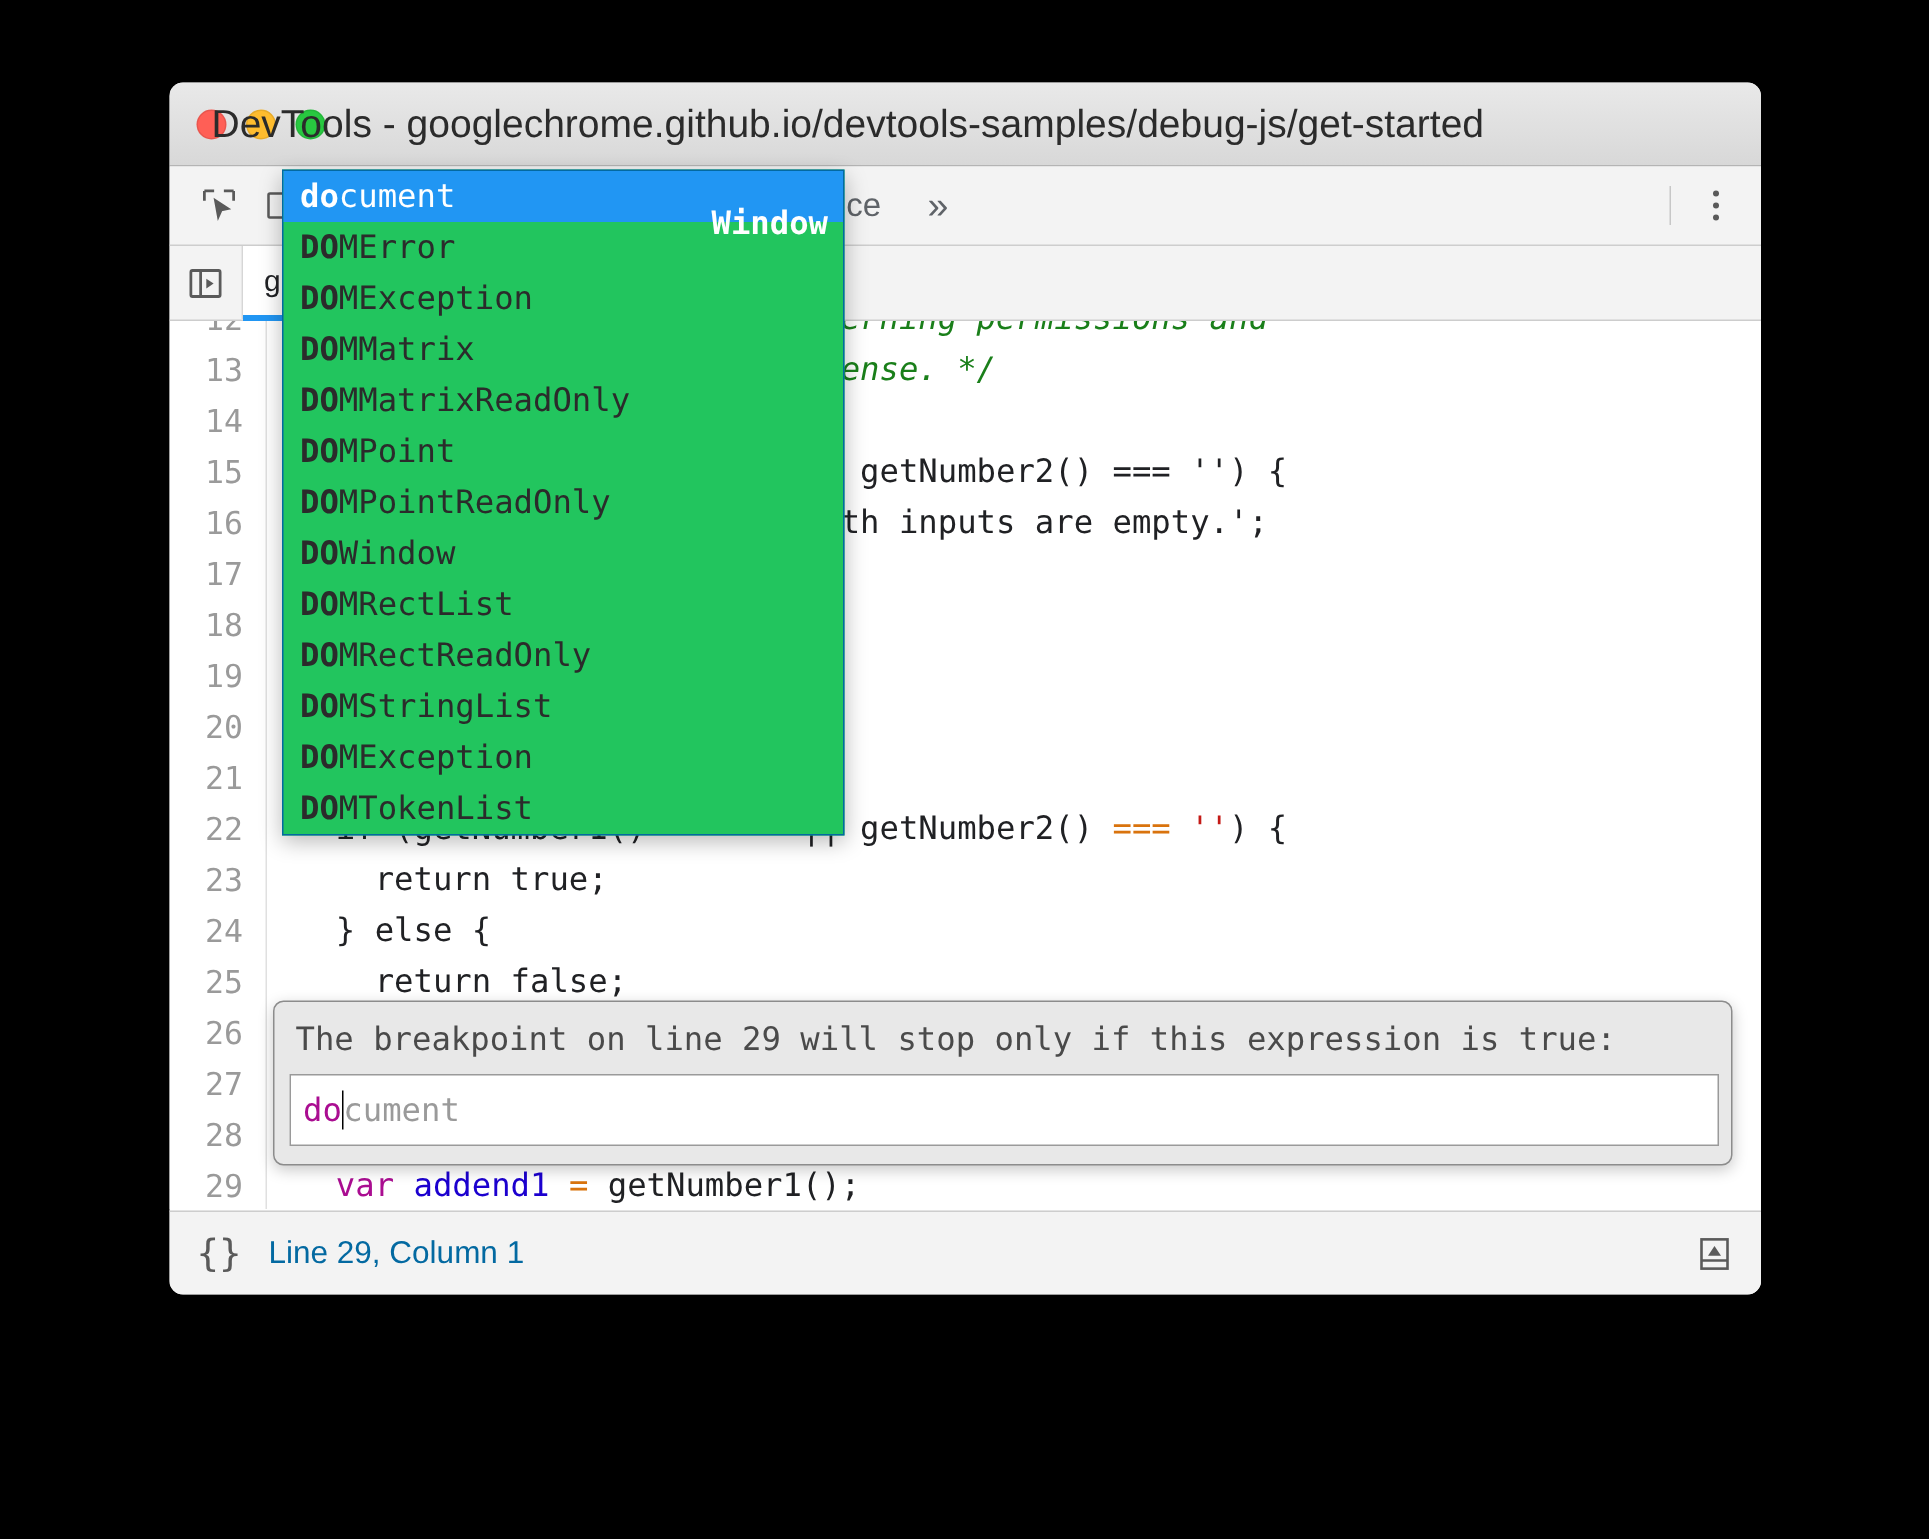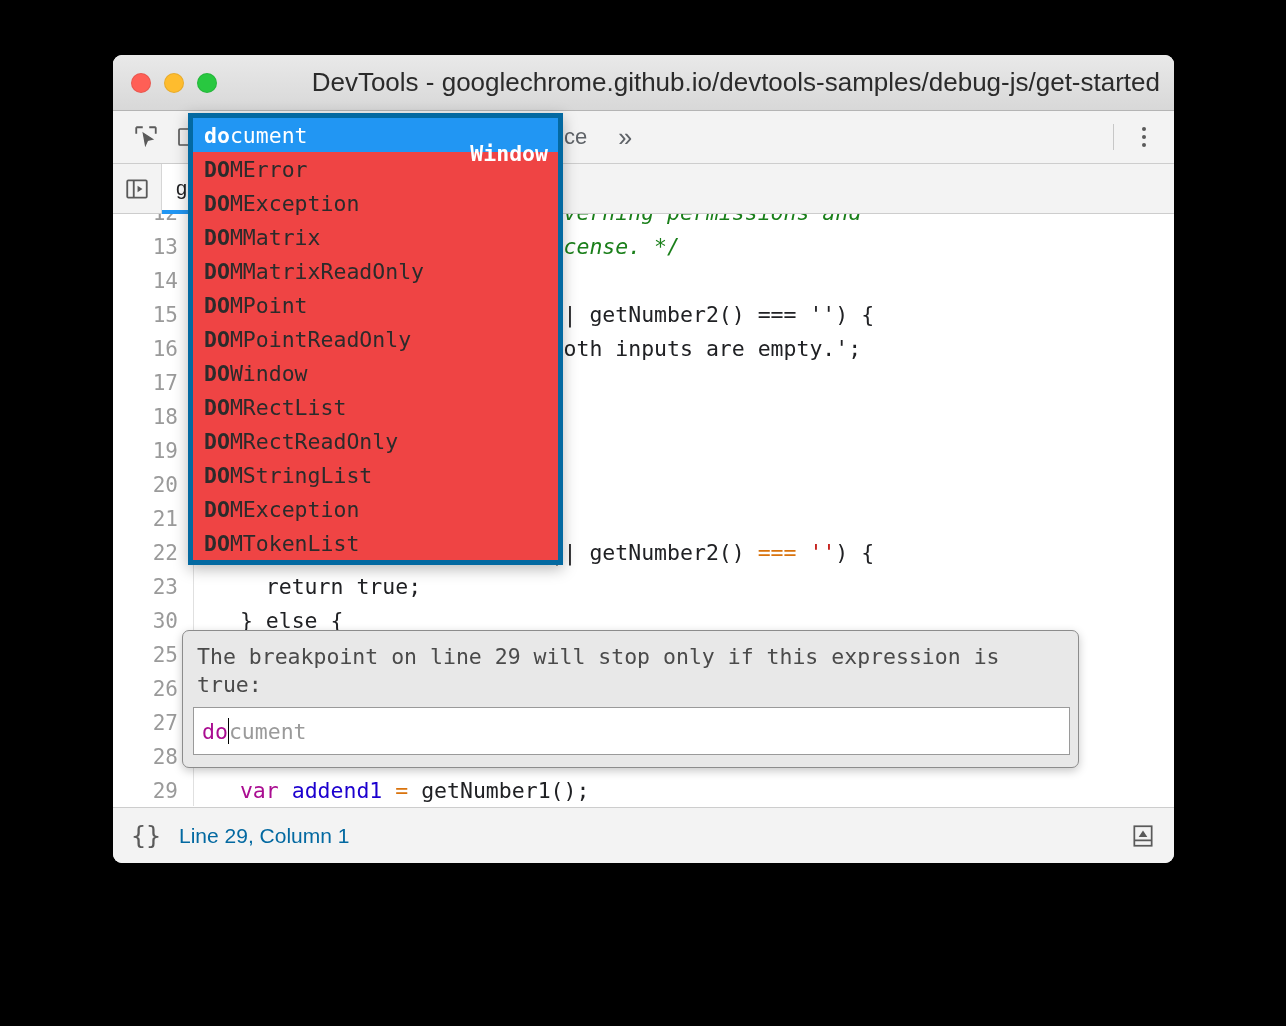--- a/index.html
+++ b/index.html
@@ -27,23 +27,23 @@
     background: linear-gradient(to bottom, #e9e9e9 0%, #d8d8d8 100%);
     border-bottom: 1px solid #b4b4b4;
     display: flex; align-items: center;
   }
   .lights { display: flex; gap: 13px; margin-left: 18px; }
   .light { width: 20px; height: 20px; border-radius: 50%; }
   .light.red { background: #ff5f56; box-shadow: inset 0 0 0 1px rgba(0,0,0,.09); }
   .light.amber { background: #febc2e; box-shadow: inset 0 0 0 1px rgba(0,0,0,.09); }
   .light.green { background: #28c840; box-shadow: inset 0 0 0 1px rgba(0,0,0,.09); }
   .title-text {
-    position: absolute; left: 0; right: 0; text-align: right;
+    position: absolute; left: 0; right: 0; text-align: left;
     font-size: 26px; color: #2b2b2b;
-    padding-left: 4px; padding-right: 14px;
+    padding-left: 28px; padding-right: 14px;
     white-space: nowrap; overflow: hidden;
   }
 
   
   .dt-toolbar {
     position: relative; height: 53px;
     background: #f3f3f3;
     border-bottom: 1px solid #cdcdcd;
     display: flex; align-items: stretch;
   }
@@ -102,62 +102,62 @@
   .editor {
     position: relative;
     height: 592px;
     background: #fff;
     overflow: hidden;
     font-family: "DejaVu Sans Mono", monospace;
     font-size: 21.5px;
     line-height: 34px;
   }
   .code-rows { position: absolute; left: 0; top: -18px; right: 0; }
-  .row { display: flex; height: 34px; align-items: flex-end; padding-left: 16px; }
+  .row { display: flex; height: 34px; align-items: flex-end; }
   .ln {
     width: 64px; flex: none; text-align: right;
     padding-right: 15px;
     color: #9a9a9a; font-size: 21px;
     font-family: "DejaVu Sans Mono", monospace;
   }
   .gutter-line { width: 1px; background: #e0e0e0; align-self: stretch; flex: none; }
   .code { padding-left: 20px; white-space: pre; color: #202124; }
   .tok-comment { color: #1a7f1a; font-style: italic; }
   .tok-string { color: #c41a16; }
   .tok-kw { color: #aa0d91; }
   .tok-var { color: #1c00cf; }
   .tok-op { color: #d9730d; }
   .tok-plain { color: #202124; }
 
   
   .autocomplete {
     position: absolute; left: 188px; top: 113px;
     width: 375px;
-    background: #ef4444;
-    border: 5px solid #0369a1;
+    background: #22c55e;
+    border: 1px solid #0369a1;
     box-shadow: 0 4px 14px rgba(0,0,0,0.28);
     z-index: 40;
     font-family: "DejaVu Sans Mono", monospace;
     font-size: 21.5px;
   }
   .ac-item {
     display: flex; align-items: center; justify-content: space-between;
     height: 34px;
     padding: 0 10px 0 11px;
     color: #2b2b2b;
     white-space: nowrap;
   }
   .ac-item.selected { background: #2196f3; color: #fff; }
   .ac-label b { font-weight: bold; }
   .ac-type { font-weight: bold; margin-left: 14px; margin-top: 36px; }
 
   
   .cond-popup {
-    position: absolute; left: 182px; top: 630px;
-    width: 897px;
+    position: absolute; left: 182px; top: 667px;
+    width: 973px;
     background: #e8e8e8;
     border: 1px solid #8c8c8c;
     border-radius: 7px;
     box-shadow: 0 3px 10px rgba(0,0,0,0.22);
     padding: 10px 8px 12px 10px;
     z-index: 45;
   }
   .cond-text {
     font-family: "DejaVu Sans Mono", monospace;
     font-size: 21.5px; line-height: 28px;
@@ -322,21 +322,21 @@
             <div class="ln">22</div>
             <div class="gutter-line"></div>
             <div class="code"><span class="tok-plain">  if (getNumber1() === '' || getNumber2() </span><span class="tok-op">===</span><span class="tok-plain"> </span><span class="tok-string">''</span><span class="tok-plain">) {</span></div>
           </div>
           <div class="row">
             <div class="ln">23</div>
             <div class="gutter-line"></div>
             <div class="code"><span class="tok-plain">    return true;</span></div>
           </div>
           <div class="row">
-            <div class="ln">30</div>
+            <div class="ln">24</div>
             <div class="gutter-line"></div>
             <div class="code"><span class="tok-plain">  } else {</span></div>
           </div>
           <div class="row">
             <div class="ln">25</div>
             <div class="gutter-line"></div>
             <div class="code"><span class="tok-plain">    return false;</span></div>
           </div>
           <div class="row">
             <div class="ln">26</div>

